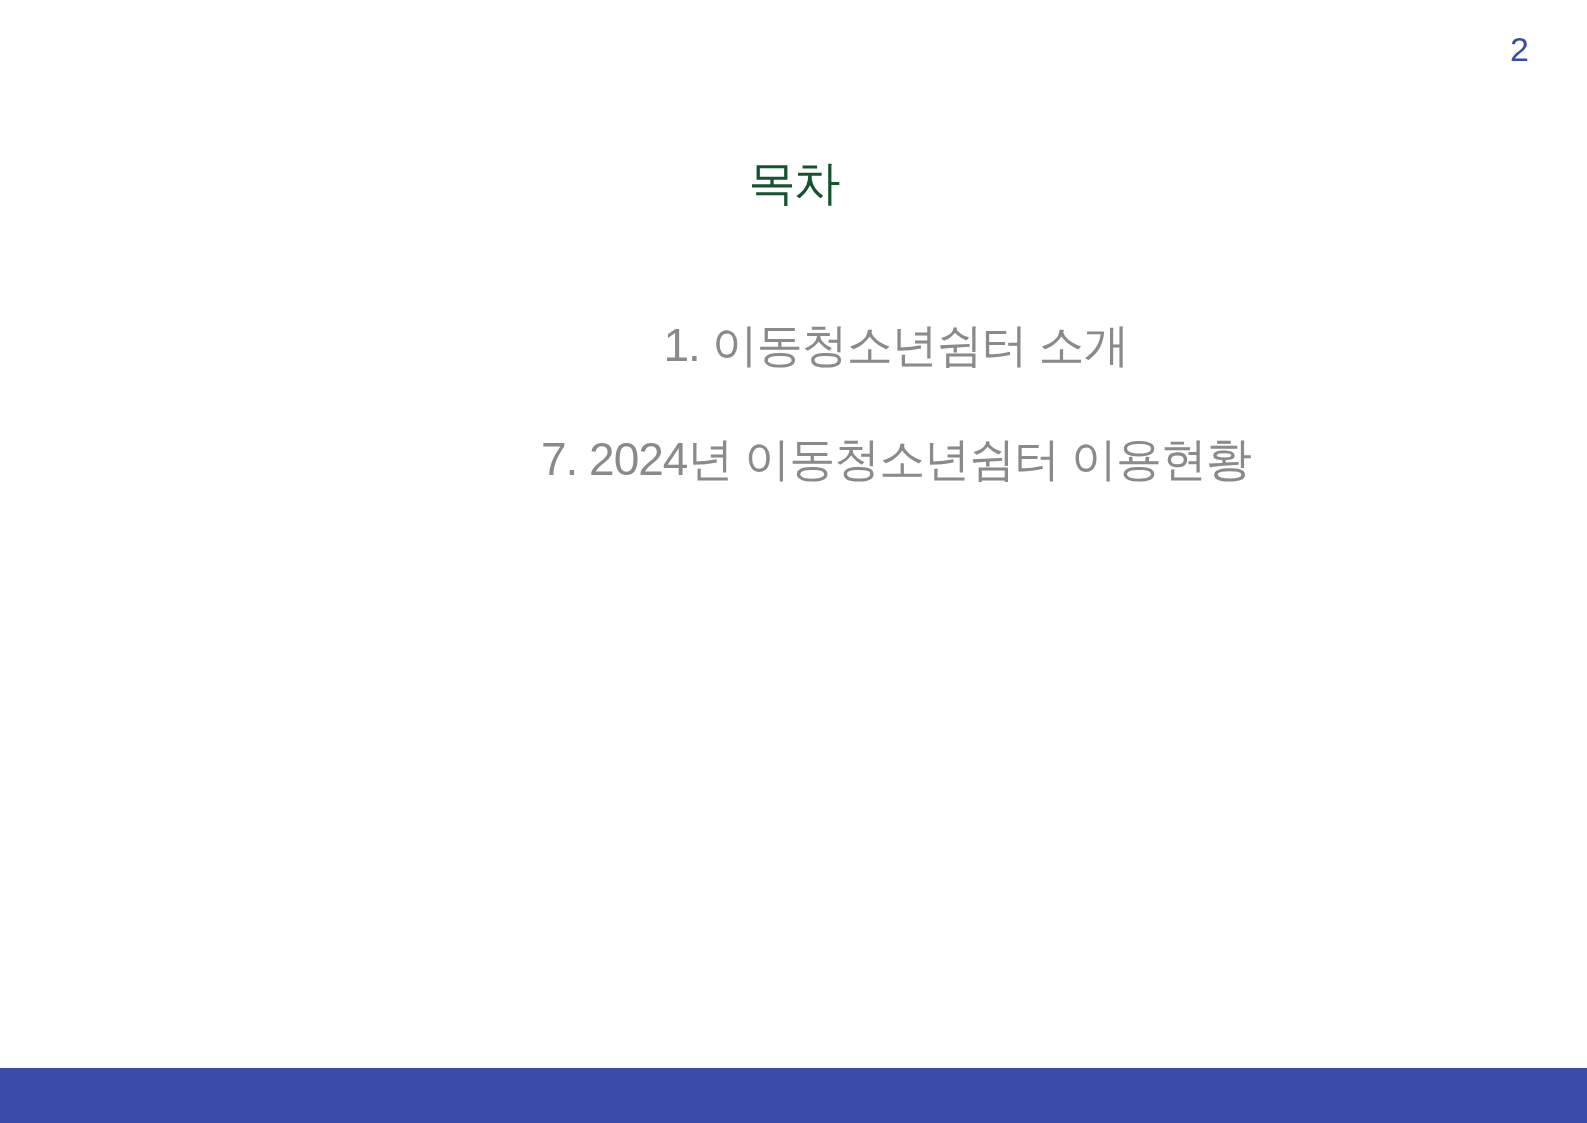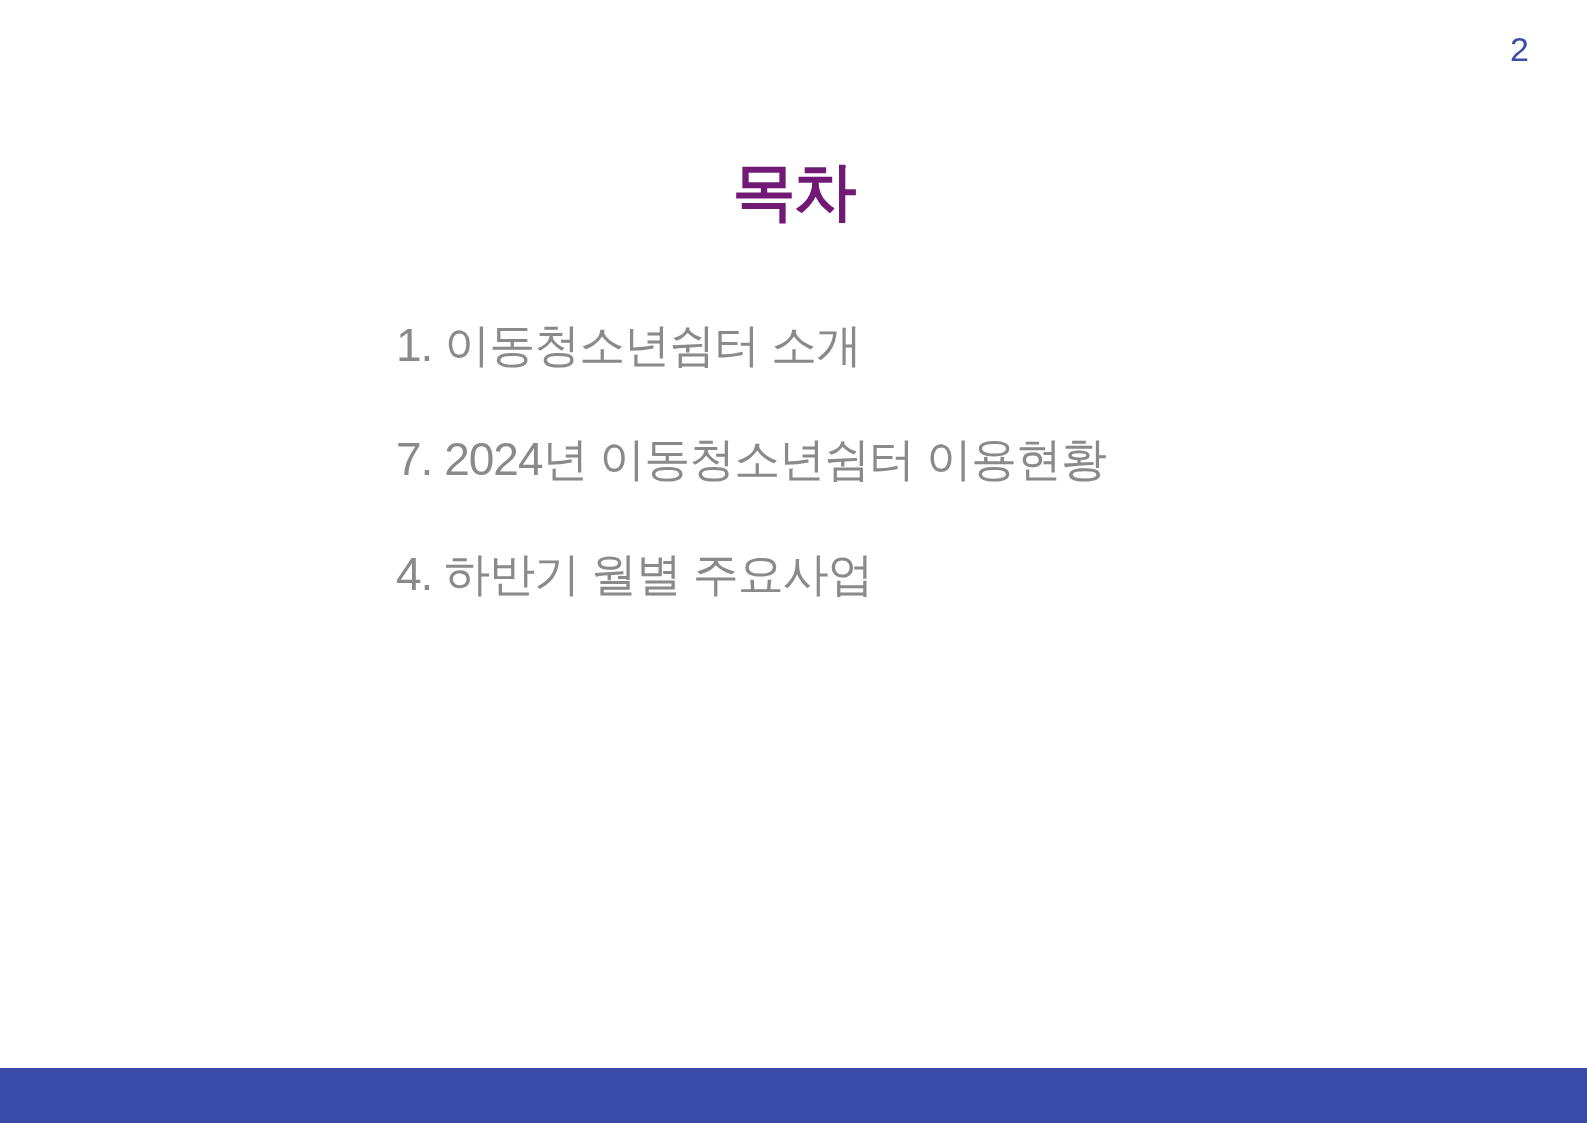--- a/index.html
+++ b/index.html
@@ -27,43 +27,44 @@
     font-weight: 400;
     line-height: 1;
     letter-spacing: 0;
   }
   .slide-title {
     position: absolute;
     top: 158px;
     left: 0;
     width: 100%;
     text-align: center;
-    font-size: 63px;
-    font-weight: 700;
-    color: #701a75;
+    font-size: 47px;
+    font-weight: 400;
+    color: #14532d;
     letter-spacing: -2px;
     line-height: 1.05;
   }
   .toc-list {
     position: absolute;
     top: 318px;
     left: 396px;
     width: 1000px;
     margin: 0;
     padding: 0;
     list-style: none;
   }
   .toc-item {
     font-size: 46px;
     color: #8a8a8a;
     font-weight: 400;
     line-height: 1.18;
     margin-bottom: 60px;
     letter-spacing: -1px;
     white-space: nowrap;
+    text-align: center;
   }
   .toc-item:last-child {
     margin-bottom: 0;
   }
   .bottom-bar {
     position: absolute;
     left: 0;
     bottom: 0;
     width: 100%;
     height: 55px;
@@ -84,20 +85,19 @@
 
 <div class="slide">
 
   <div class="page-number">2</div>
 
   <div class="slide-title">목차</div>
 
   <ul class="toc-list">
     <li class="toc-item">1. 이동청소년쉼터 소개</li>
     <li class="toc-item">7. 2024년 이동청소년쉼터 이용현황</li>
-    <li class="toc-item">4. 하반기 월별 주요사업</li>
   </ul>
 
   <div class="bottom-bar">
     <div class="bottom-bar-inner"></div>
   </div>
 
 </div>
 
 </body></html>

